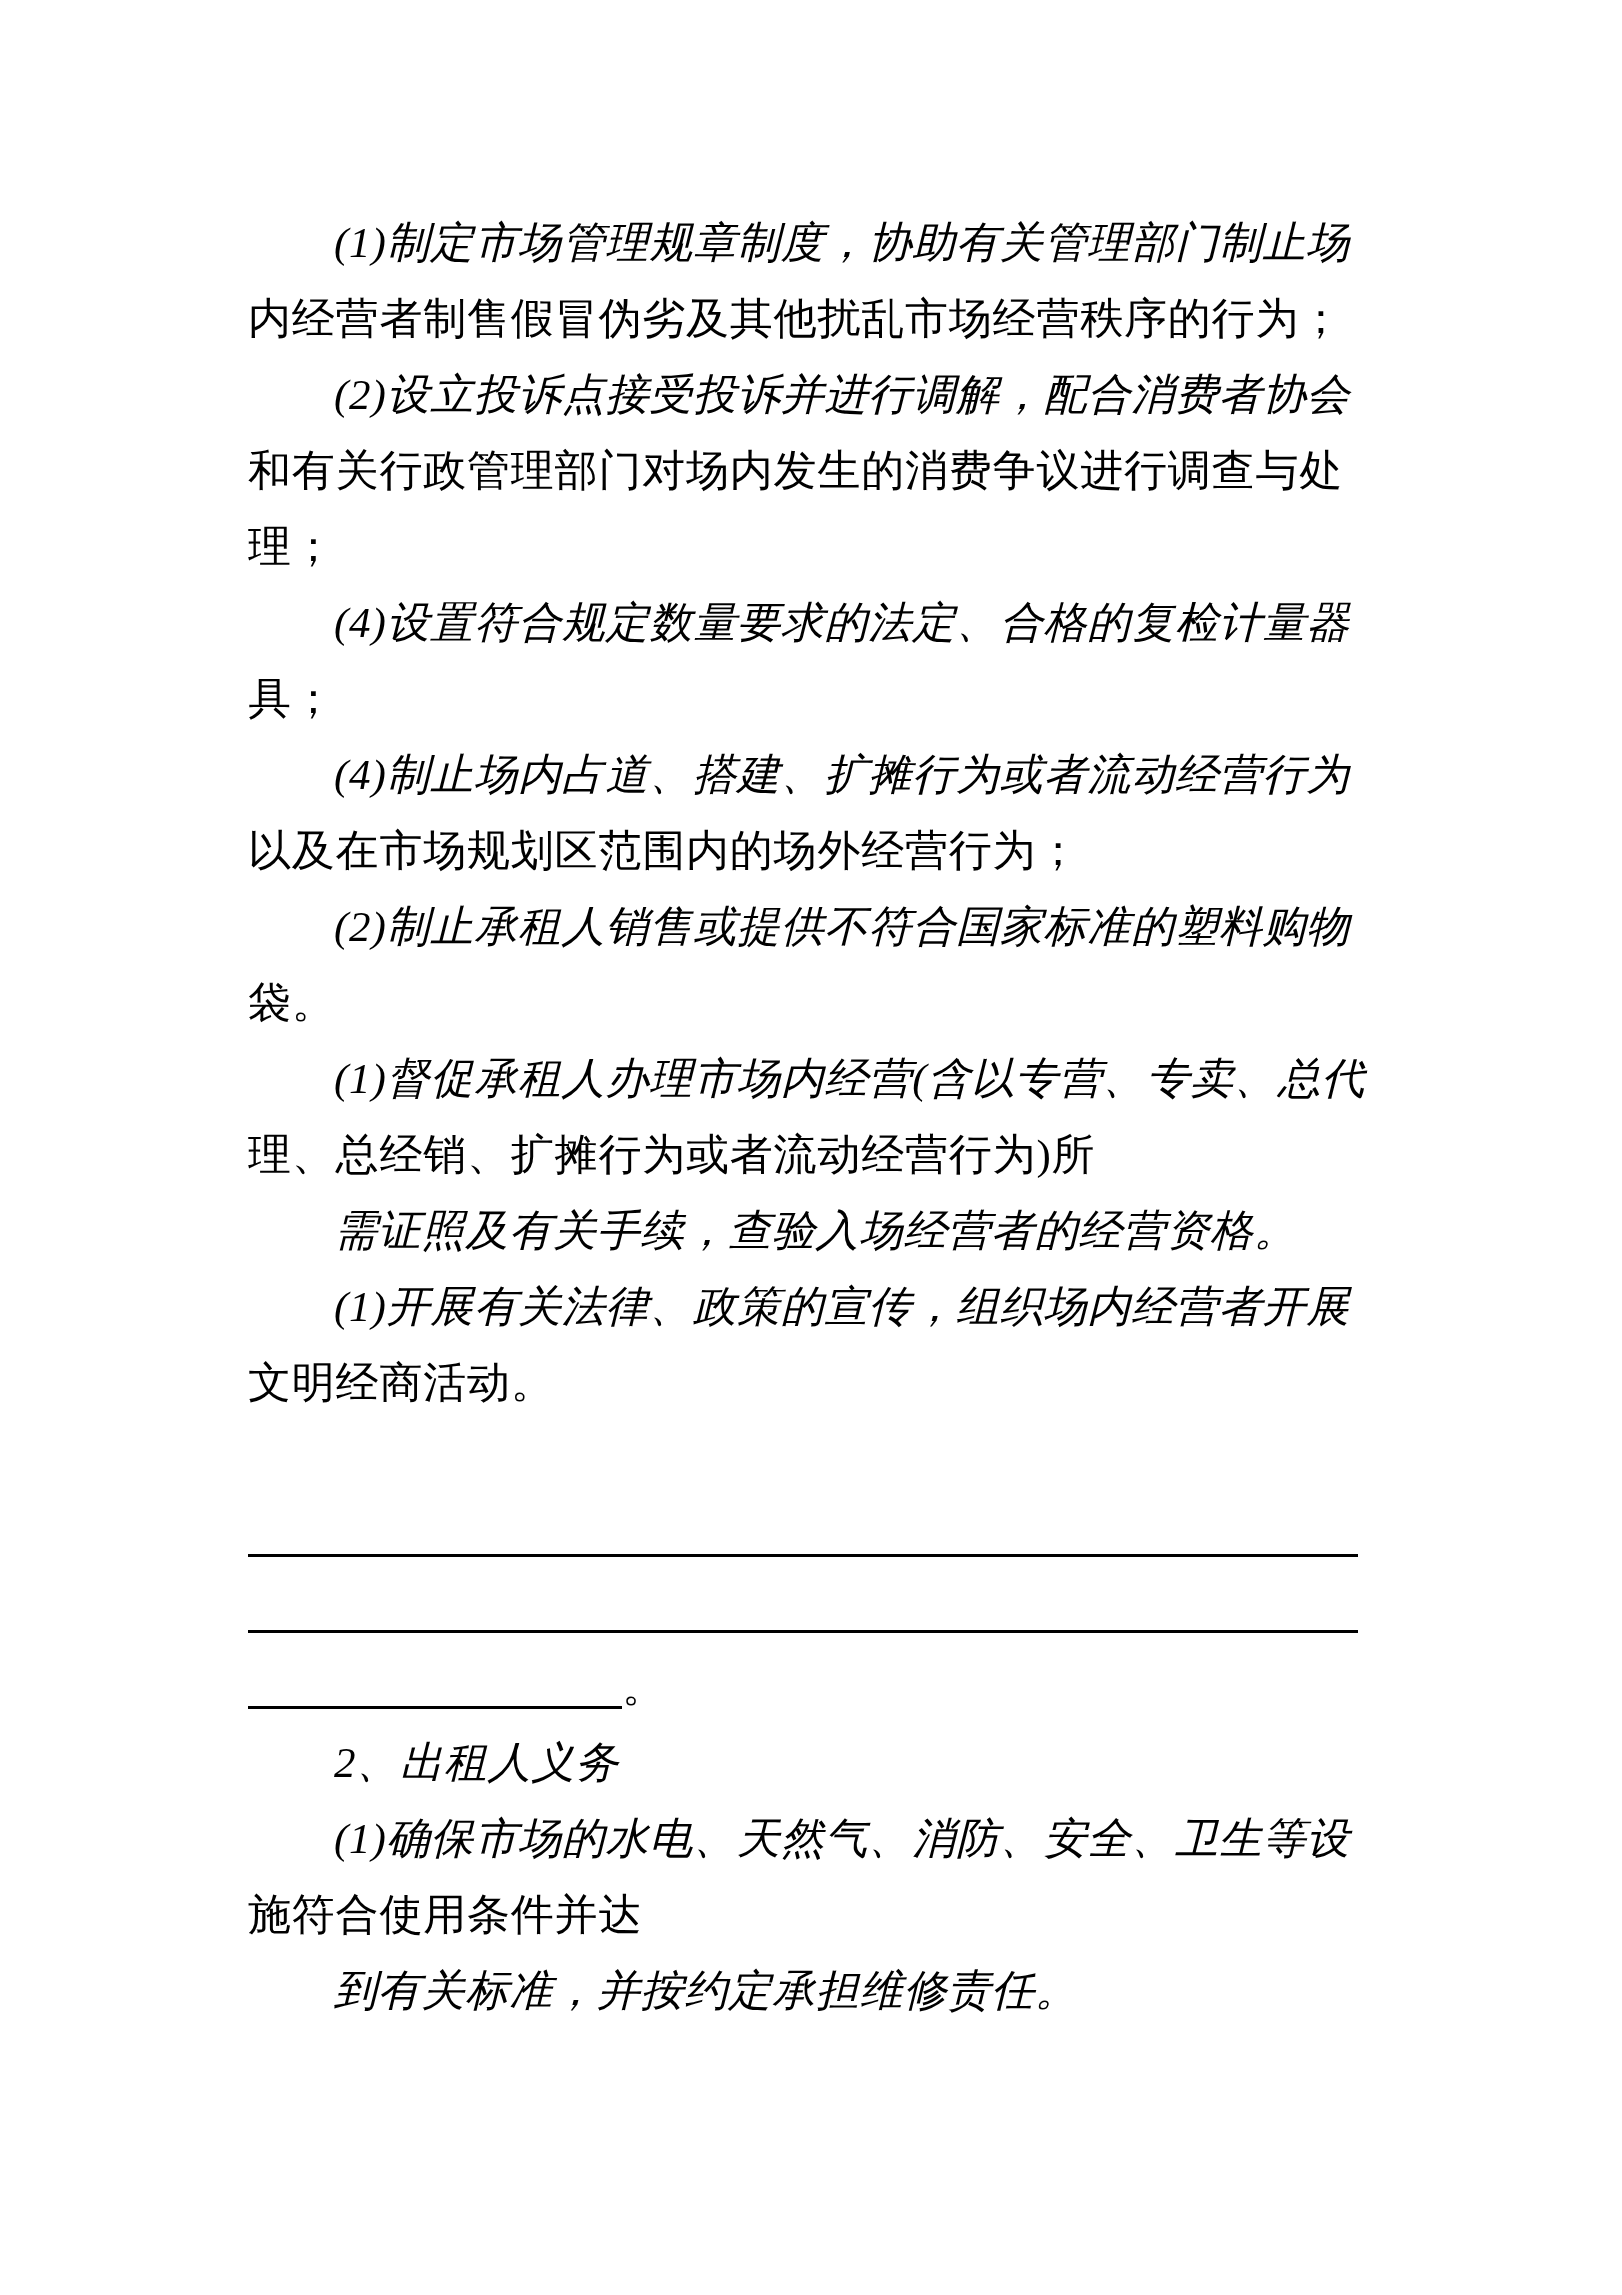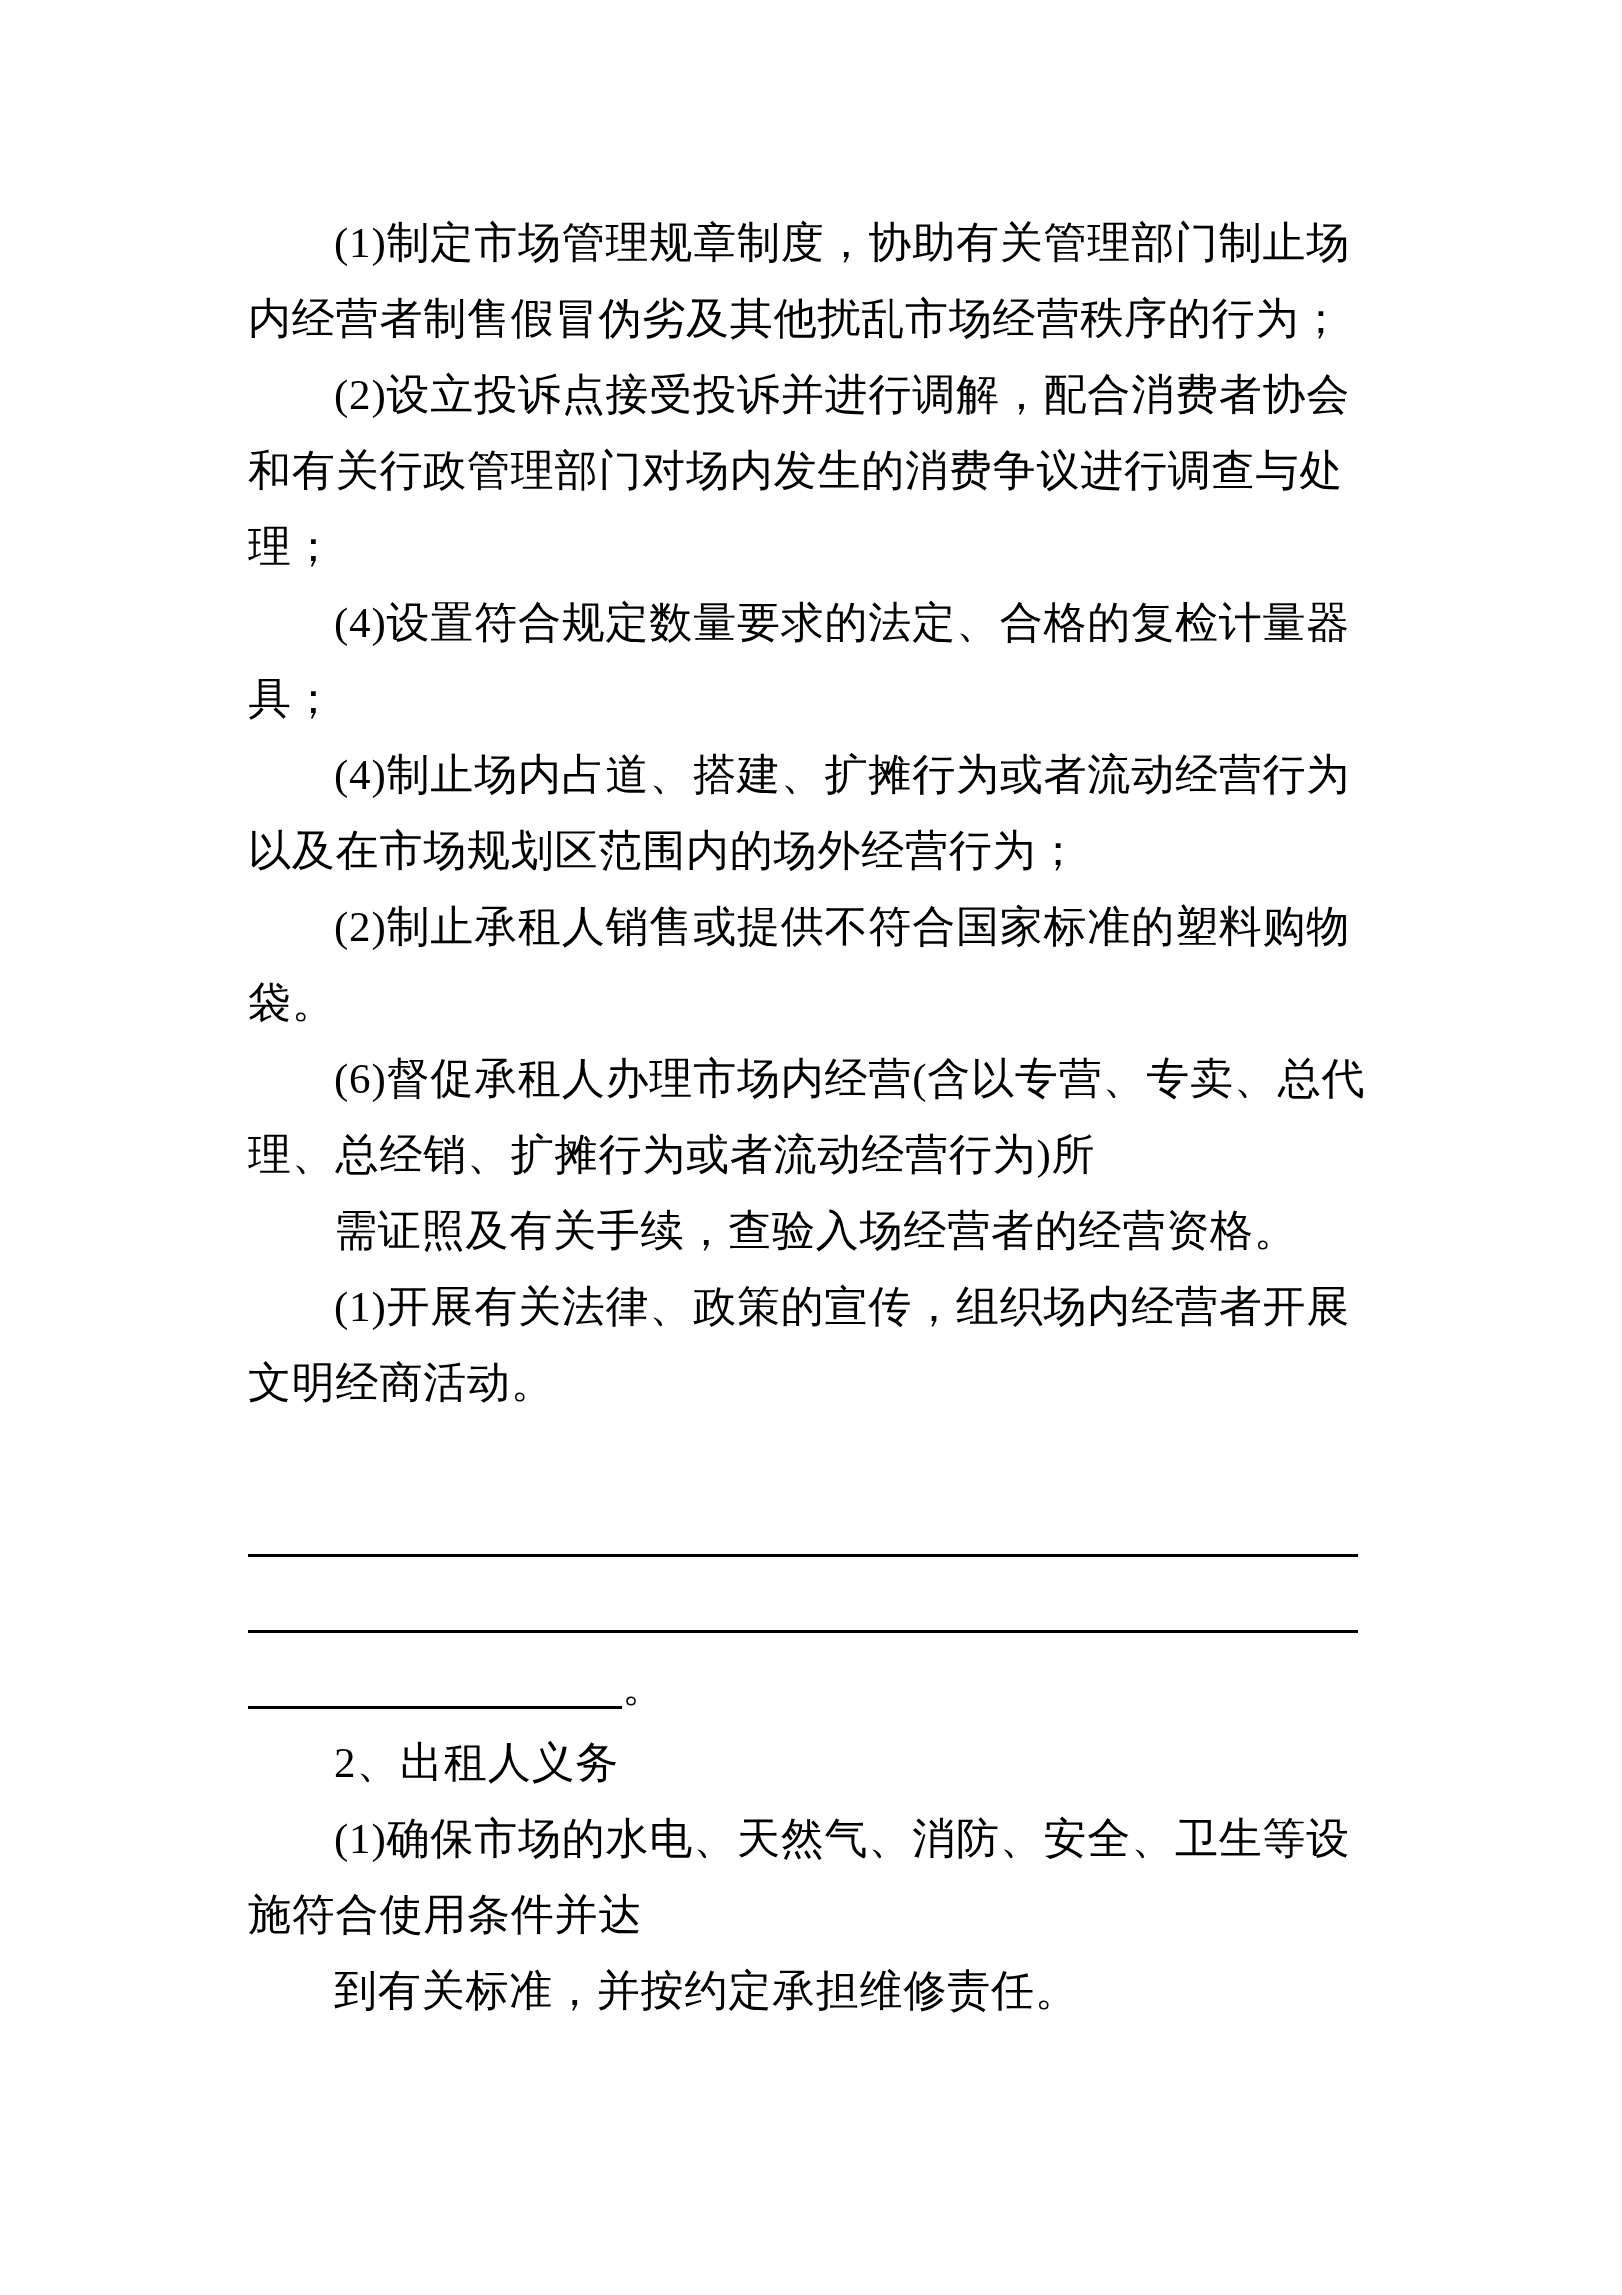--- a/index.html
+++ b/index.html
@@ -31,20 +31,21 @@
     font-size: 43px;
     letter-spacing: 0.8px;
   }
   .row {
     height: 76px;
     line-height: 76px;
     white-space: nowrap;
   }
   .row.indent {
     padding-left: 86px;
+    font-style: italic;
   }
   .uline {
     display: inline-block;
     vertical-align: top;
     height: 57px;
     border-bottom: 3px solid #000000;
   }
   .uline.full {
     width: 1110px;
   }
@@ -61,21 +62,21 @@
       <div class="row">内经营者制售假冒伪劣及其他扰乱市场经营秩序的行为；</div>
       <div class="row indent">(2)设立投诉点接受投诉并进行调解，配合消费者协会</div>
       <div class="row">和有关行政管理部门对场内发生的消费争议进行调查与处</div>
       <div class="row">理；</div>
       <div class="row indent">(4)设置符合规定数量要求的法定、合格的复检计量器</div>
       <div class="row">具；</div>
       <div class="row indent">(4)制止场内占道、搭建、扩摊行为或者流动经营行为</div>
       <div class="row">以及在市场规划区范围内的场外经营行为；</div>
       <div class="row indent">(2)制止承租人销售或提供不符合国家标准的塑料购物</div>
       <div class="row">袋。</div>
-      <div class="row indent">(6)督促承租人办理市场内经营(含以专营、专卖、总代</div>
+      <div class="row indent">(1)督促承租人办理市场内经营(含以专营、专卖、总代</div>
       <div class="row">理、总经销、扩摊行为或者流动经营行为)所</div>
       <div class="row indent">需证照及有关手续，查验入场经营者的经营资格。</div>
       <div class="row indent">(1)开展有关法律、政策的宣传，组织场内经营者开展</div>
       <div class="row">文明经商活动。</div>
       <div class="row"></div>
       <div class="row"><span class="uline full"></span></div>
       <div class="row"><span class="uline full"></span></div>
       <div class="row"><span class="uline short"></span><span>。</span></div>
       <div class="row indent">2、出租人义务</div>
       <div class="row indent">(1)确保市场的水电、天然气、消防、安全、卫生等设</div>

